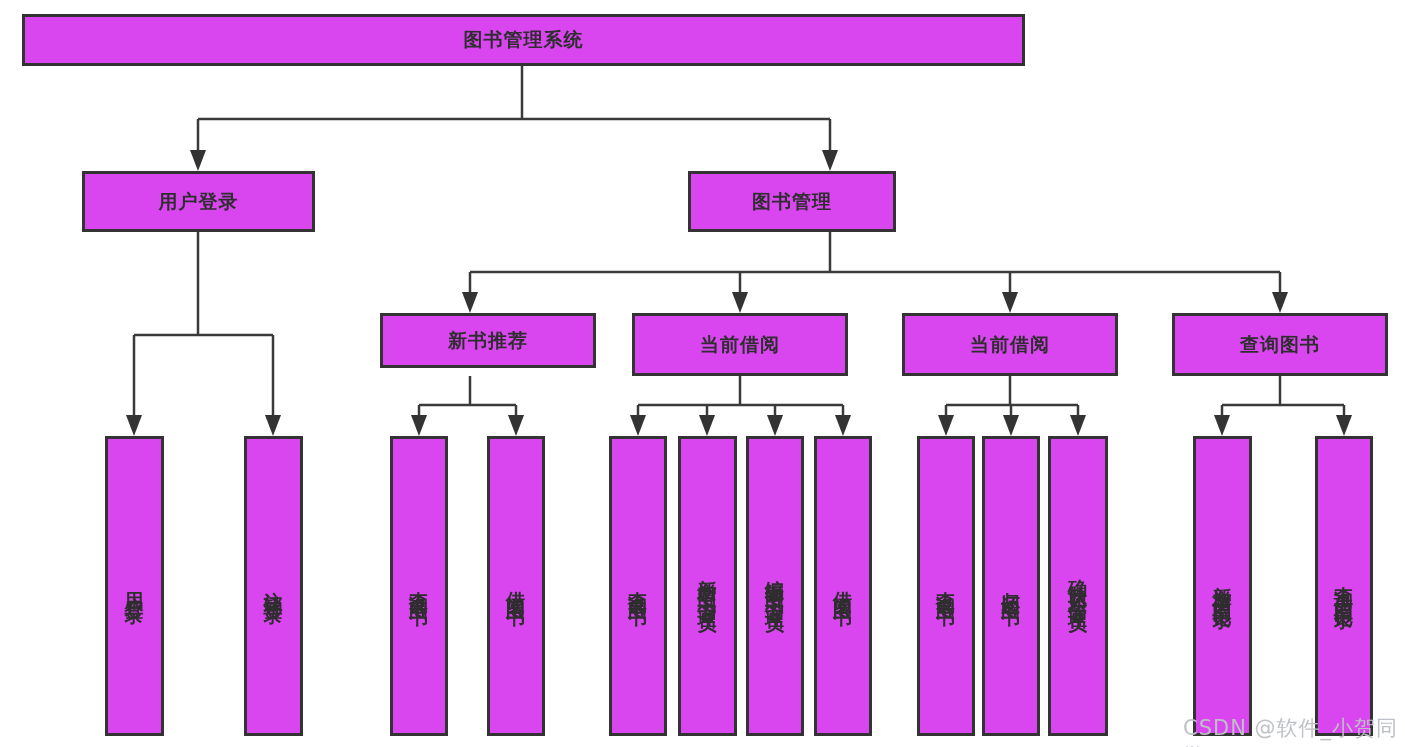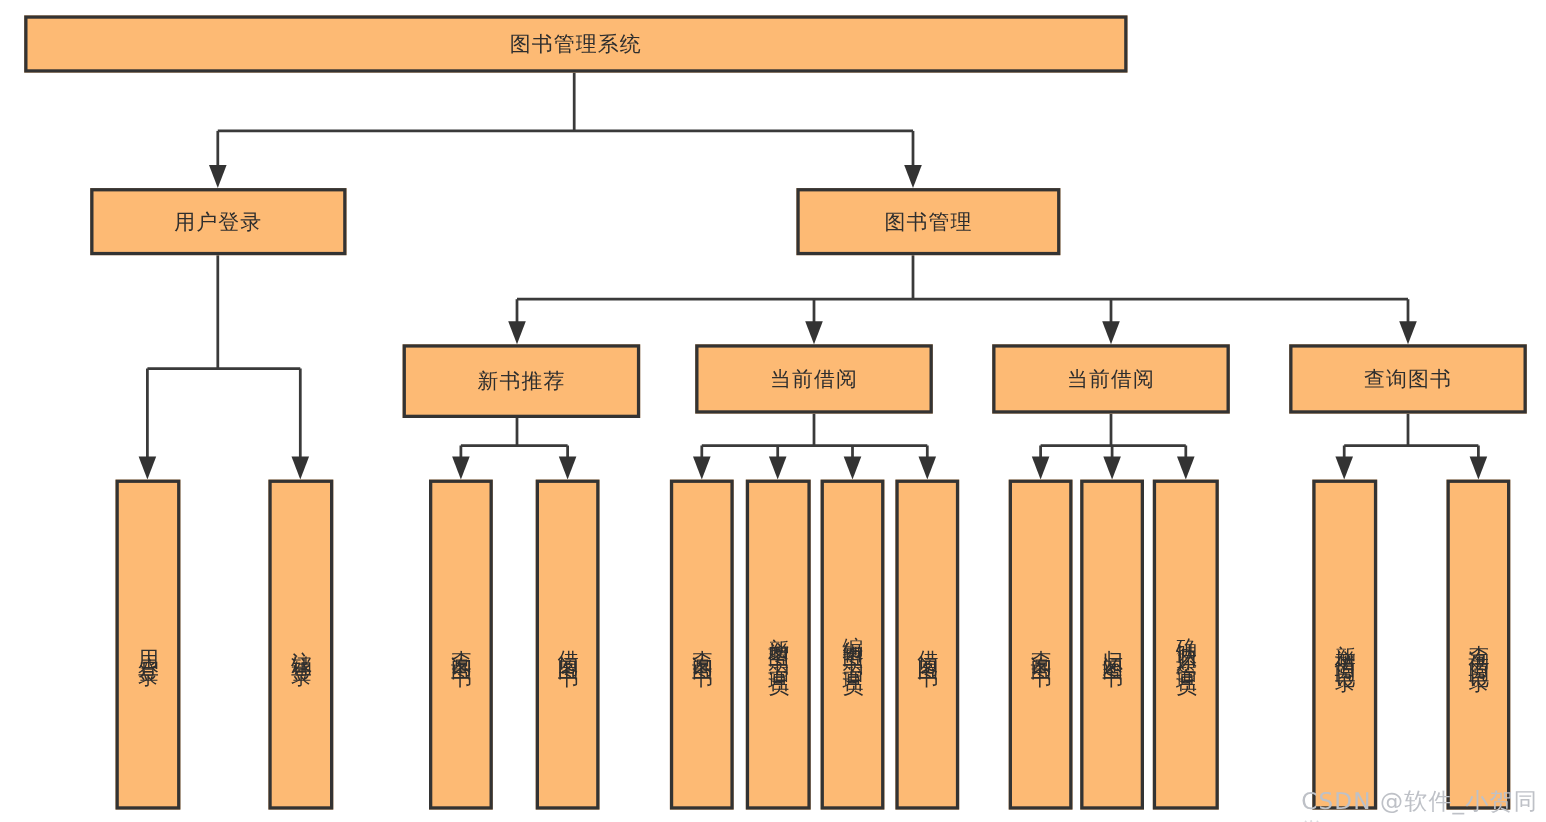--- a/index.html
+++ b/index.html
@@ -5,23 +5,23 @@
   html,body{margin:0;padding:0;background:#ffffff;}
   .canvas{
     position:relative;width:1405px;height:747px;background:#ffffff;overflow:hidden;
     font-family:"DejaVu Sans","Liberation Sans",sans-serif;
   }
   .edges{position:absolute;left:0;top:0;z-index:1;}
   .edges path, .edges line{stroke:#3a3a3a;stroke-width:2.5;fill:none;}
   .edges polygon{fill:#333333;stroke:none;}
   .node{
     position:absolute;box-sizing:border-box;z-index:2;
-    border:3px solid #333333;background:#fdba74;
+    border:3px solid #333333;background:#d946ef;
     display:flex;align-items:center;justify-content:center;
-    font-size:19px;color:#2e2e2e;letter-spacing:1px;white-space:nowrap;
+    font-size:19px;color:#2e2e2e;letter-spacing:1px;white-space:nowrap;font-weight:bold;
   }
   .leaf{
     writing-mode:vertical-rl;text-orientation:mixed;
     letter-spacing:5px;line-height:1;white-space:normal;
     font-size:19px;
   }
   .watermark{
     position:absolute;left:1183px;top:714px;z-index:5;
     font-size:21px;color:#bec1c7;letter-spacing:1px;
   }
@@ -103,23 +103,23 @@
       <path d="M1222 405 V417"></path>
       <path d="M1344 405 V417"></path>
       <polygon points="1214,415 1230,415 1222,436"></polygon>
       <polygon points="1336,415 1352,415 1344,436"></polygon>
     </g>
   </svg>
 
   <div class="node" style="left:22px;top:14px;width:1003px;height:52px;">图书管理系统</div>
 
   <div class="node" style="left:82px;top:171px;width:233px;height:61px;">用户登录</div>
-  <div class="node" style="left:724px;top:171px;width:240px;height:61px;">图书管理</div>
+  <div class="node" style="left:688px;top:171px;width:208px;height:61px;">图书管理</div>
 
-  <div class="node" style="left:366px;top:313px;width:216px;height:67px;">新书推荐</div>
+  <div class="node" style="left:380px;top:313px;width:216px;height:55px;">新书推荐</div>
   <div class="node" style="left:632px;top:313px;width:216px;height:63px;">当前借阅</div>
   <div class="node" style="left:902px;top:313px;width:216px;height:63px;">当前借阅</div>
   <div class="node" style="left:1172px;top:313px;width:216px;height:63px;">查询图书</div>
 
   <div class="node leaf" style="left:105px;top:436px;width:59px;height:300px;">用户登录</div>
   <div class="node leaf" style="left:244px;top:436px;width:59px;height:300px;">注销登录</div>
 
   <div class="node leaf" style="left:390px;top:436px;width:58px;height:300px;">查询图书</div>
   <div class="node leaf" style="left:487px;top:436px;width:58px;height:300px;">借阅图书</div>
 

